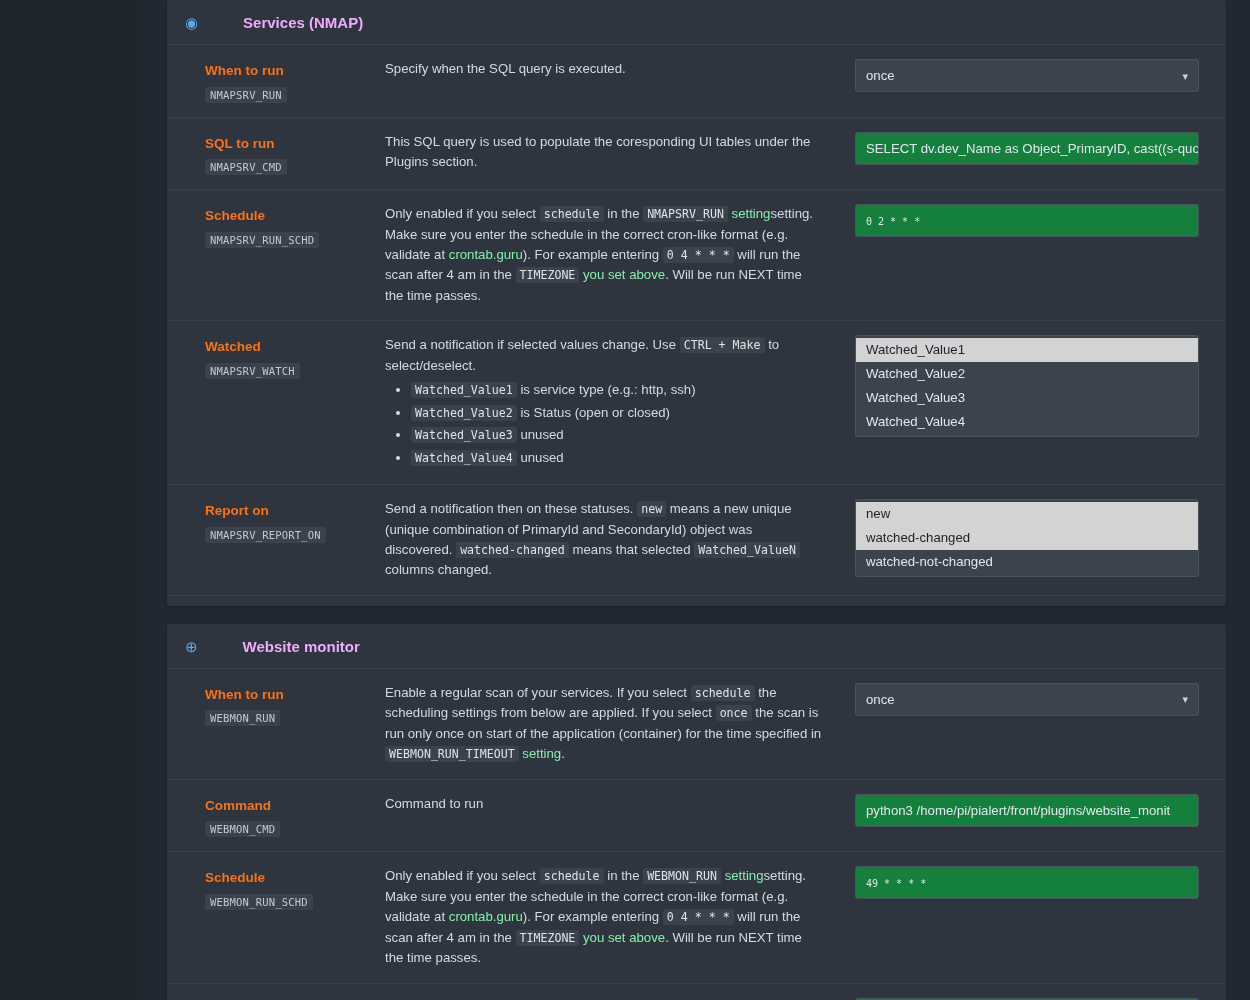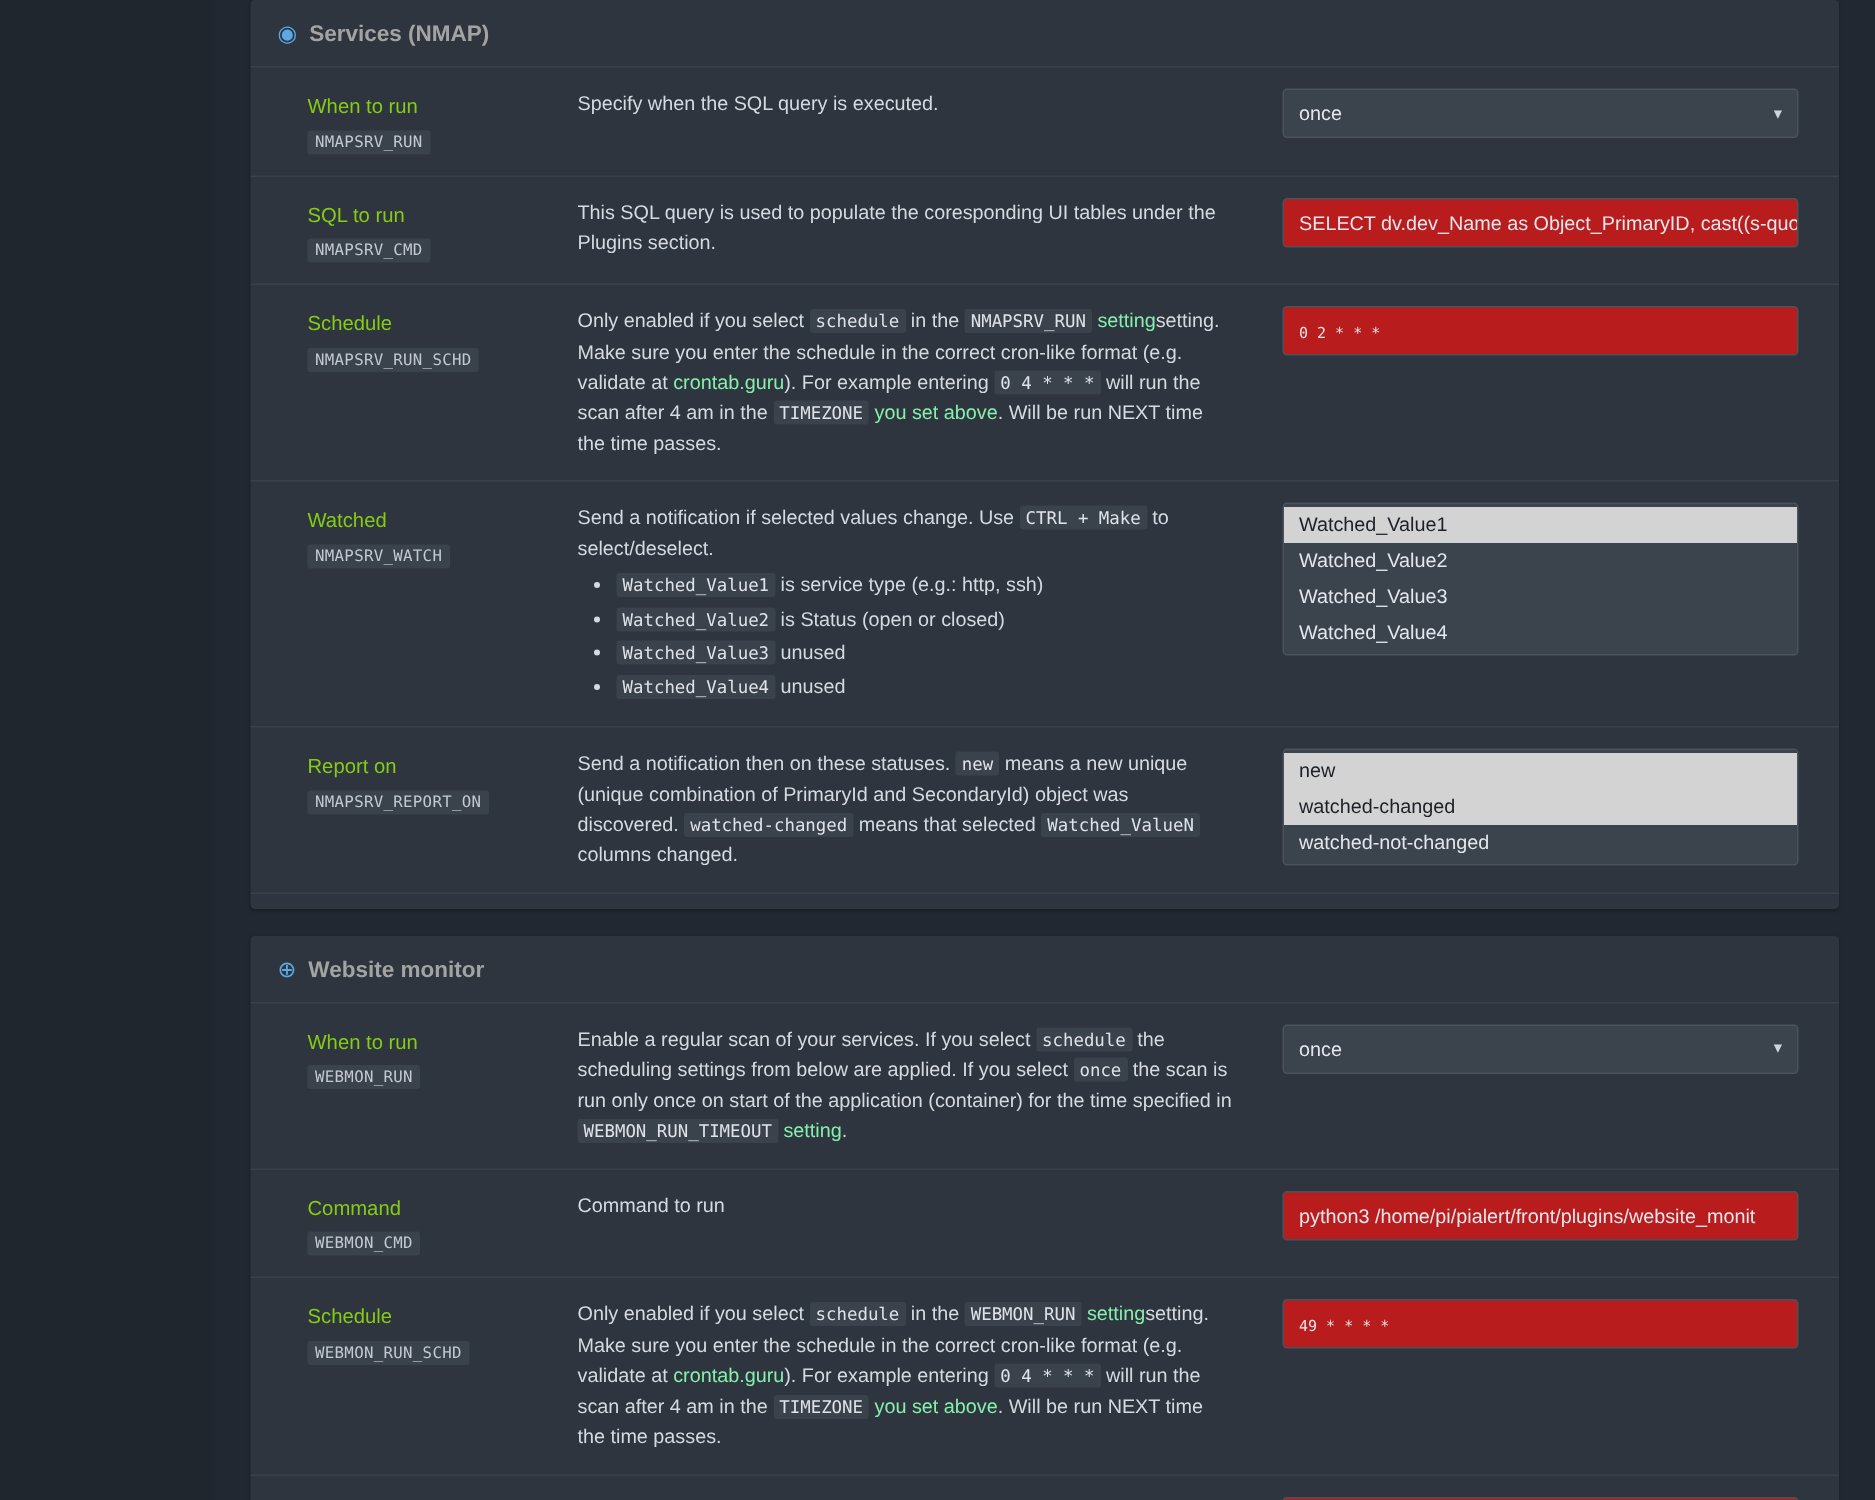--- a/index.html
+++ b/index.html
@@ -40,41 +40,42 @@
     padding: 14px 18px 13px 18px;
     border-bottom: 1px solid #39414b;
   }
   .card-header .hdr-icon {
     color: #5aa9e6;
     font-size: 15px;
     line-height: 1;
     display: inline-block;
   }
   .card-header .hdr-title {
-    color: #a3a3a3;
+    color: #f0abfc;
     font-size: 15px;
     font-weight: 600;
+    margin-left: 37px;
   }
   .row {
     display: flex;
     align-items: flex-start;
     border-bottom: 1px solid #39414b;
     padding: 14px 14px 14px 14px;
   }
   .row:last-child { border-bottom: none; }
   .col-label {
     width: 196px;
     flex: 0 0 196px;
     padding-left: 24px;
     padding-top: 2px;
   }
   .lbl-title {
-    color: #84cc16;
+    color: #f97316;
     font-size: 13.5px;
-    font-weight: normal;
+    font-weight: bold;
     line-height: 1.45;
   }
   .lbl-code {
     display: inline-block;
     margin-top: 6px;
     font-family: "DejaVu Sans Mono", monospace;
     font-size: 10.5px;
     color: #c3c9d1;
     background: #3a424c;
     padding: 2px 5px;
@@ -107,21 +108,21 @@
     color: #86efac;
     text-decoration: none;
   }
   .col-field {
     flex: 0 0 348px;
     width: 348px;
     padding-top: 0px;
   }
   .inp {
     width: 344px;
-    background: #b91c1c;
+    background: #15803d;
     border: 1px solid #4a525d;
     border-radius: 3px;
     color: #e3e7ec;
     font-size: 13.2px;
     padding: 8px 10px;
     height: 33px;
     line-height: 16px;
     white-space: nowrap;
     overflow: hidden;
     display: block;

